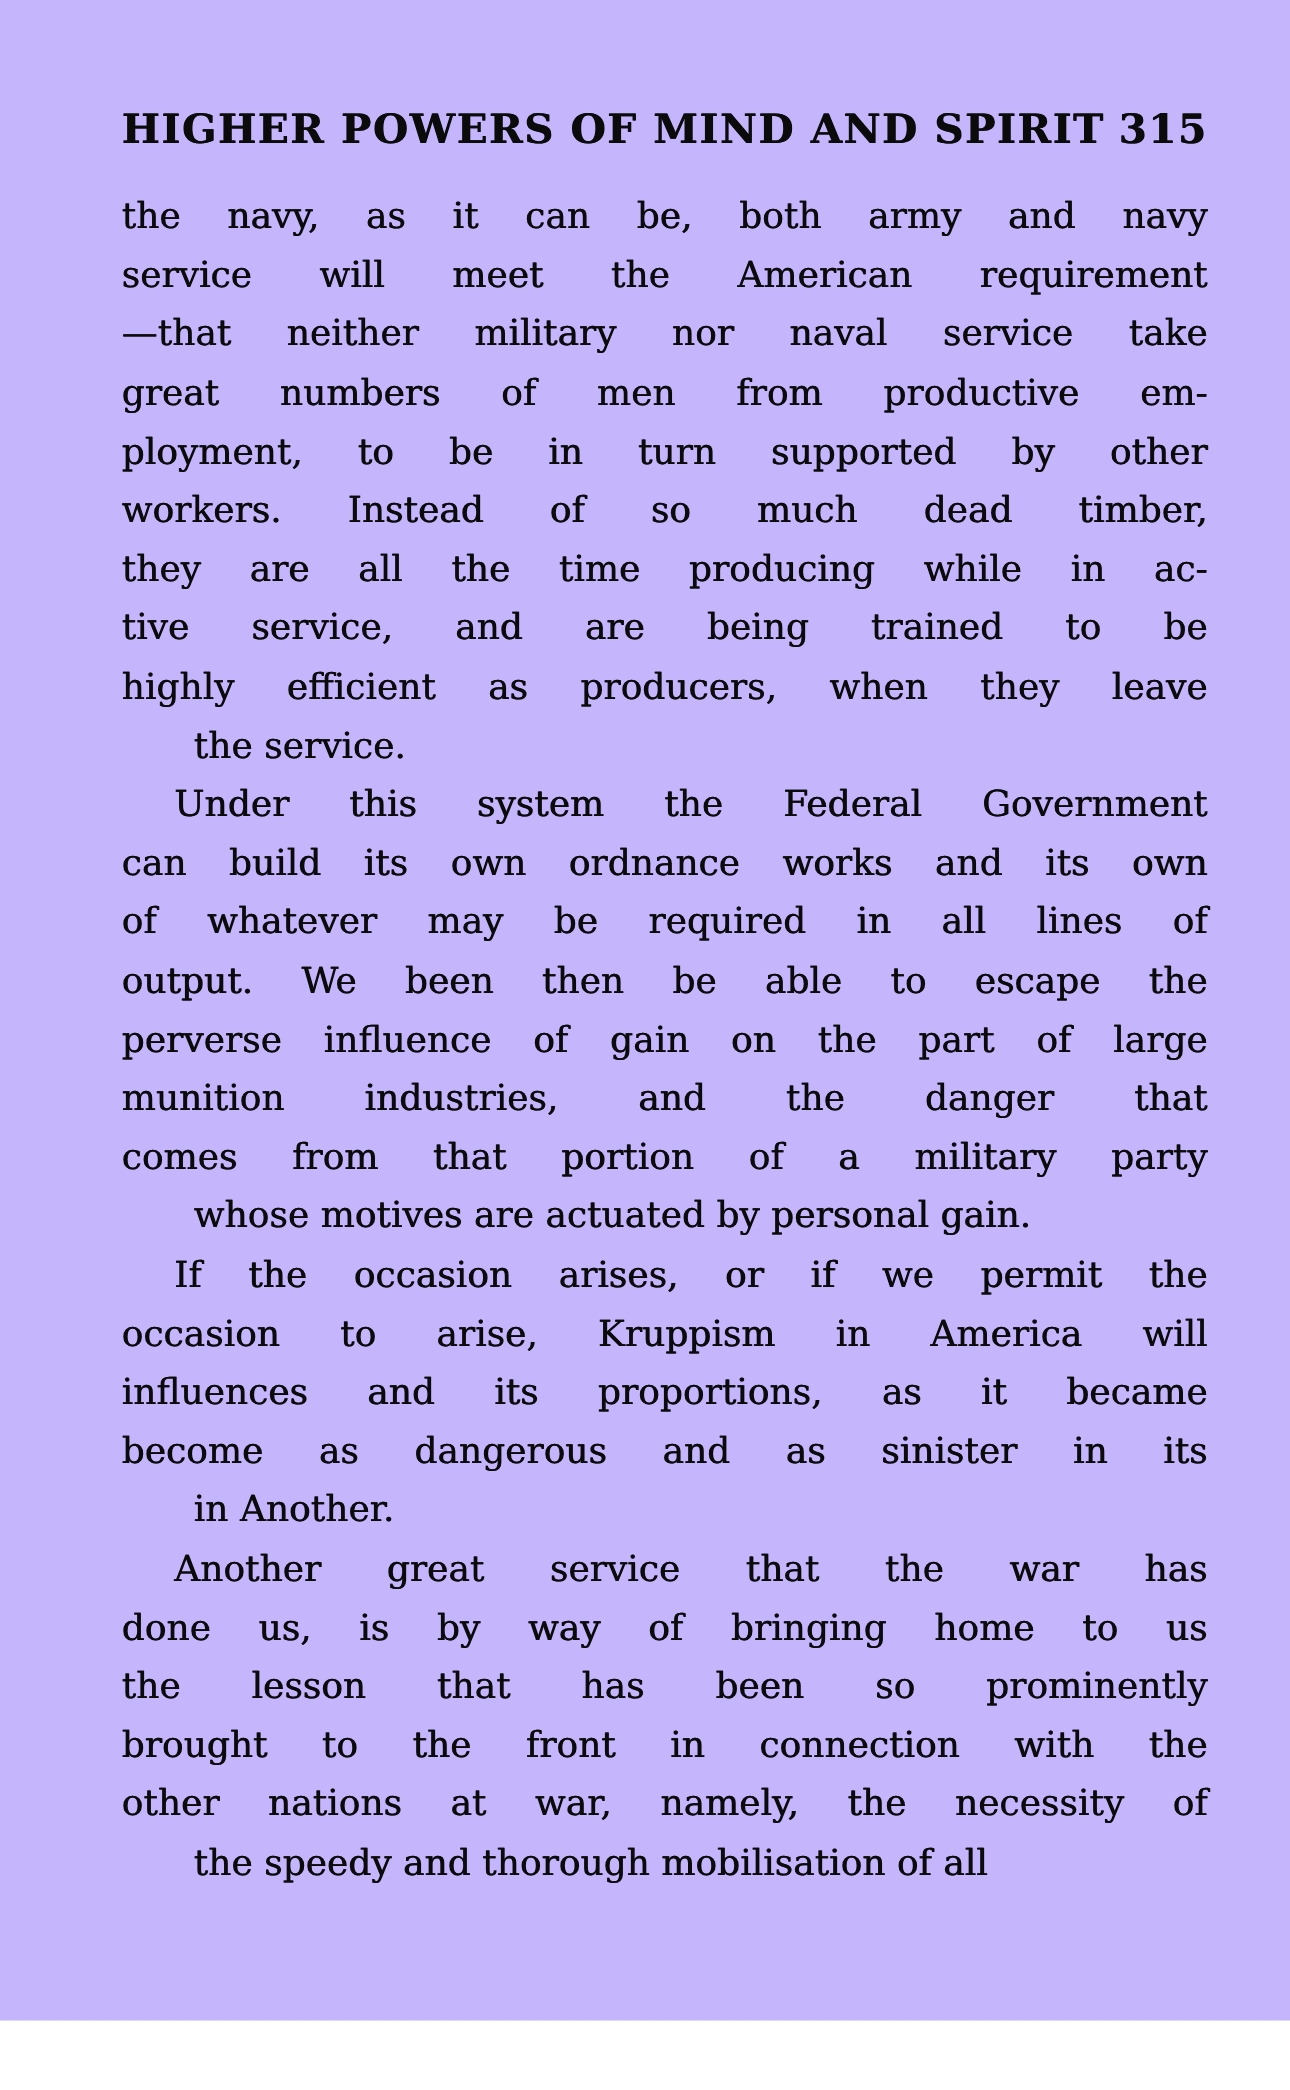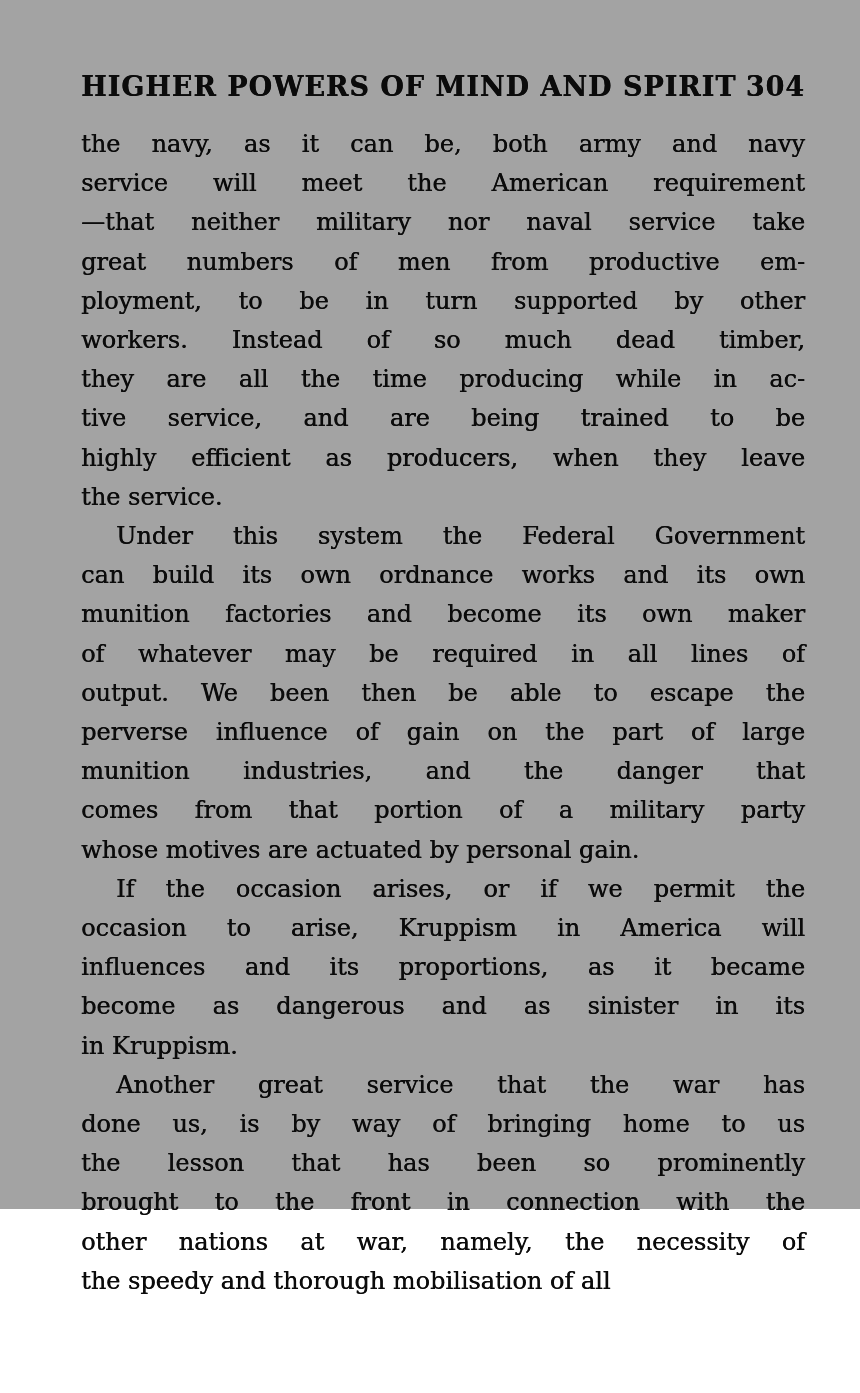--- a/index.html
+++ b/index.html
@@ -10,22 +10,22 @@
     width: 860px;
     height: 1393px;
     background: #ffffff;
     color: #0b0b0b;
     font-family: "DejaVu Serif", "Liberation Serif", serif;
     overflow: hidden;
   }
   .page {
     position: relative;
     width: 860px;
-    height: 1209px;
-    background: #a3a3a3;
+    height: 1347px;
+    background: #c4b5fd;
   }
   .running-head {
     position: absolute;
     left: 81px;
     top: 71px;
     width: 724px;
     display: flex;
     justify-content: space-between;
     align-items: baseline;
     font-size: 27px;
@@ -45,63 +45,63 @@
   }
   .paragraph {
     margin: 0;
   }
   .line {
     text-align: justify;
     text-align-last: justify;
   }
   .line.last {
     text-align-last: left;
+    margin-left: 48px;
   }
   .line.indent {
     text-indent: 35px;
   }
 </style>
 </head>
 <body>
 
 <div class="page">
   <div class="running-head">
     <span class="head-title">HIGHER POWERS OF MIND AND SPIRIT</span>
-    <span class="folio">304</span>
+    <span class="folio">315</span>
   </div>
   <div class="body-text" id="body-text">
       <div class="paragraph">
         <div class="line">the navy, as it can be, both army and navy</div>
         <div class="line">service will meet the American requirement</div>
         <div class="line">—that neither military nor naval service take</div>
         <div class="line">great numbers of men from productive em-</div>
         <div class="line">ployment, to be in turn supported by other</div>
         <div class="line">workers. Instead of so much dead timber,</div>
         <div class="line">they are all the time producing while in ac-</div>
         <div class="line">tive service, and are being trained to be</div>
         <div class="line">highly efficient as producers, when they leave</div>
         <div class="line last">the service.</div>
       </div>
       <div class="paragraph">
         <div class="line indent">Under this system the Federal Government</div>
         <div class="line">can build its own ordnance works and its own</div>
-        <div class="line">munition factories and become its own maker</div>
         <div class="line">of whatever may be required in all lines of</div>
         <div class="line">output. We been then be able to escape the</div>
         <div class="line">perverse influence of gain on the part of large</div>
         <div class="line">munition industries, and the danger that</div>
         <div class="line">comes from that portion of a military party</div>
         <div class="line last">whose motives are actuated by personal gain.</div>
       </div>
       <div class="paragraph">
         <div class="line indent">If the occasion arises, or if we permit the</div>
         <div class="line">occasion to arise, Kruppism in America will</div>
         <div class="line">influences and its proportions, as it became</div>
         <div class="line">become as dangerous and as sinister in its</div>
-        <div class="line last">in Kruppism.</div>
+        <div class="line last">in Another.</div>
       </div>
       <div class="paragraph">
         <div class="line indent">Another great service that the war has</div>
         <div class="line">done us, is by way of bringing home to us</div>
         <div class="line">the lesson that has been so prominently</div>
         <div class="line">brought to the front in connection with the</div>
         <div class="line">other nations at war, namely, the necessity of</div>
         <div class="line last">the speedy and thorough mobilisation of all</div>
       </div>
     </div>

